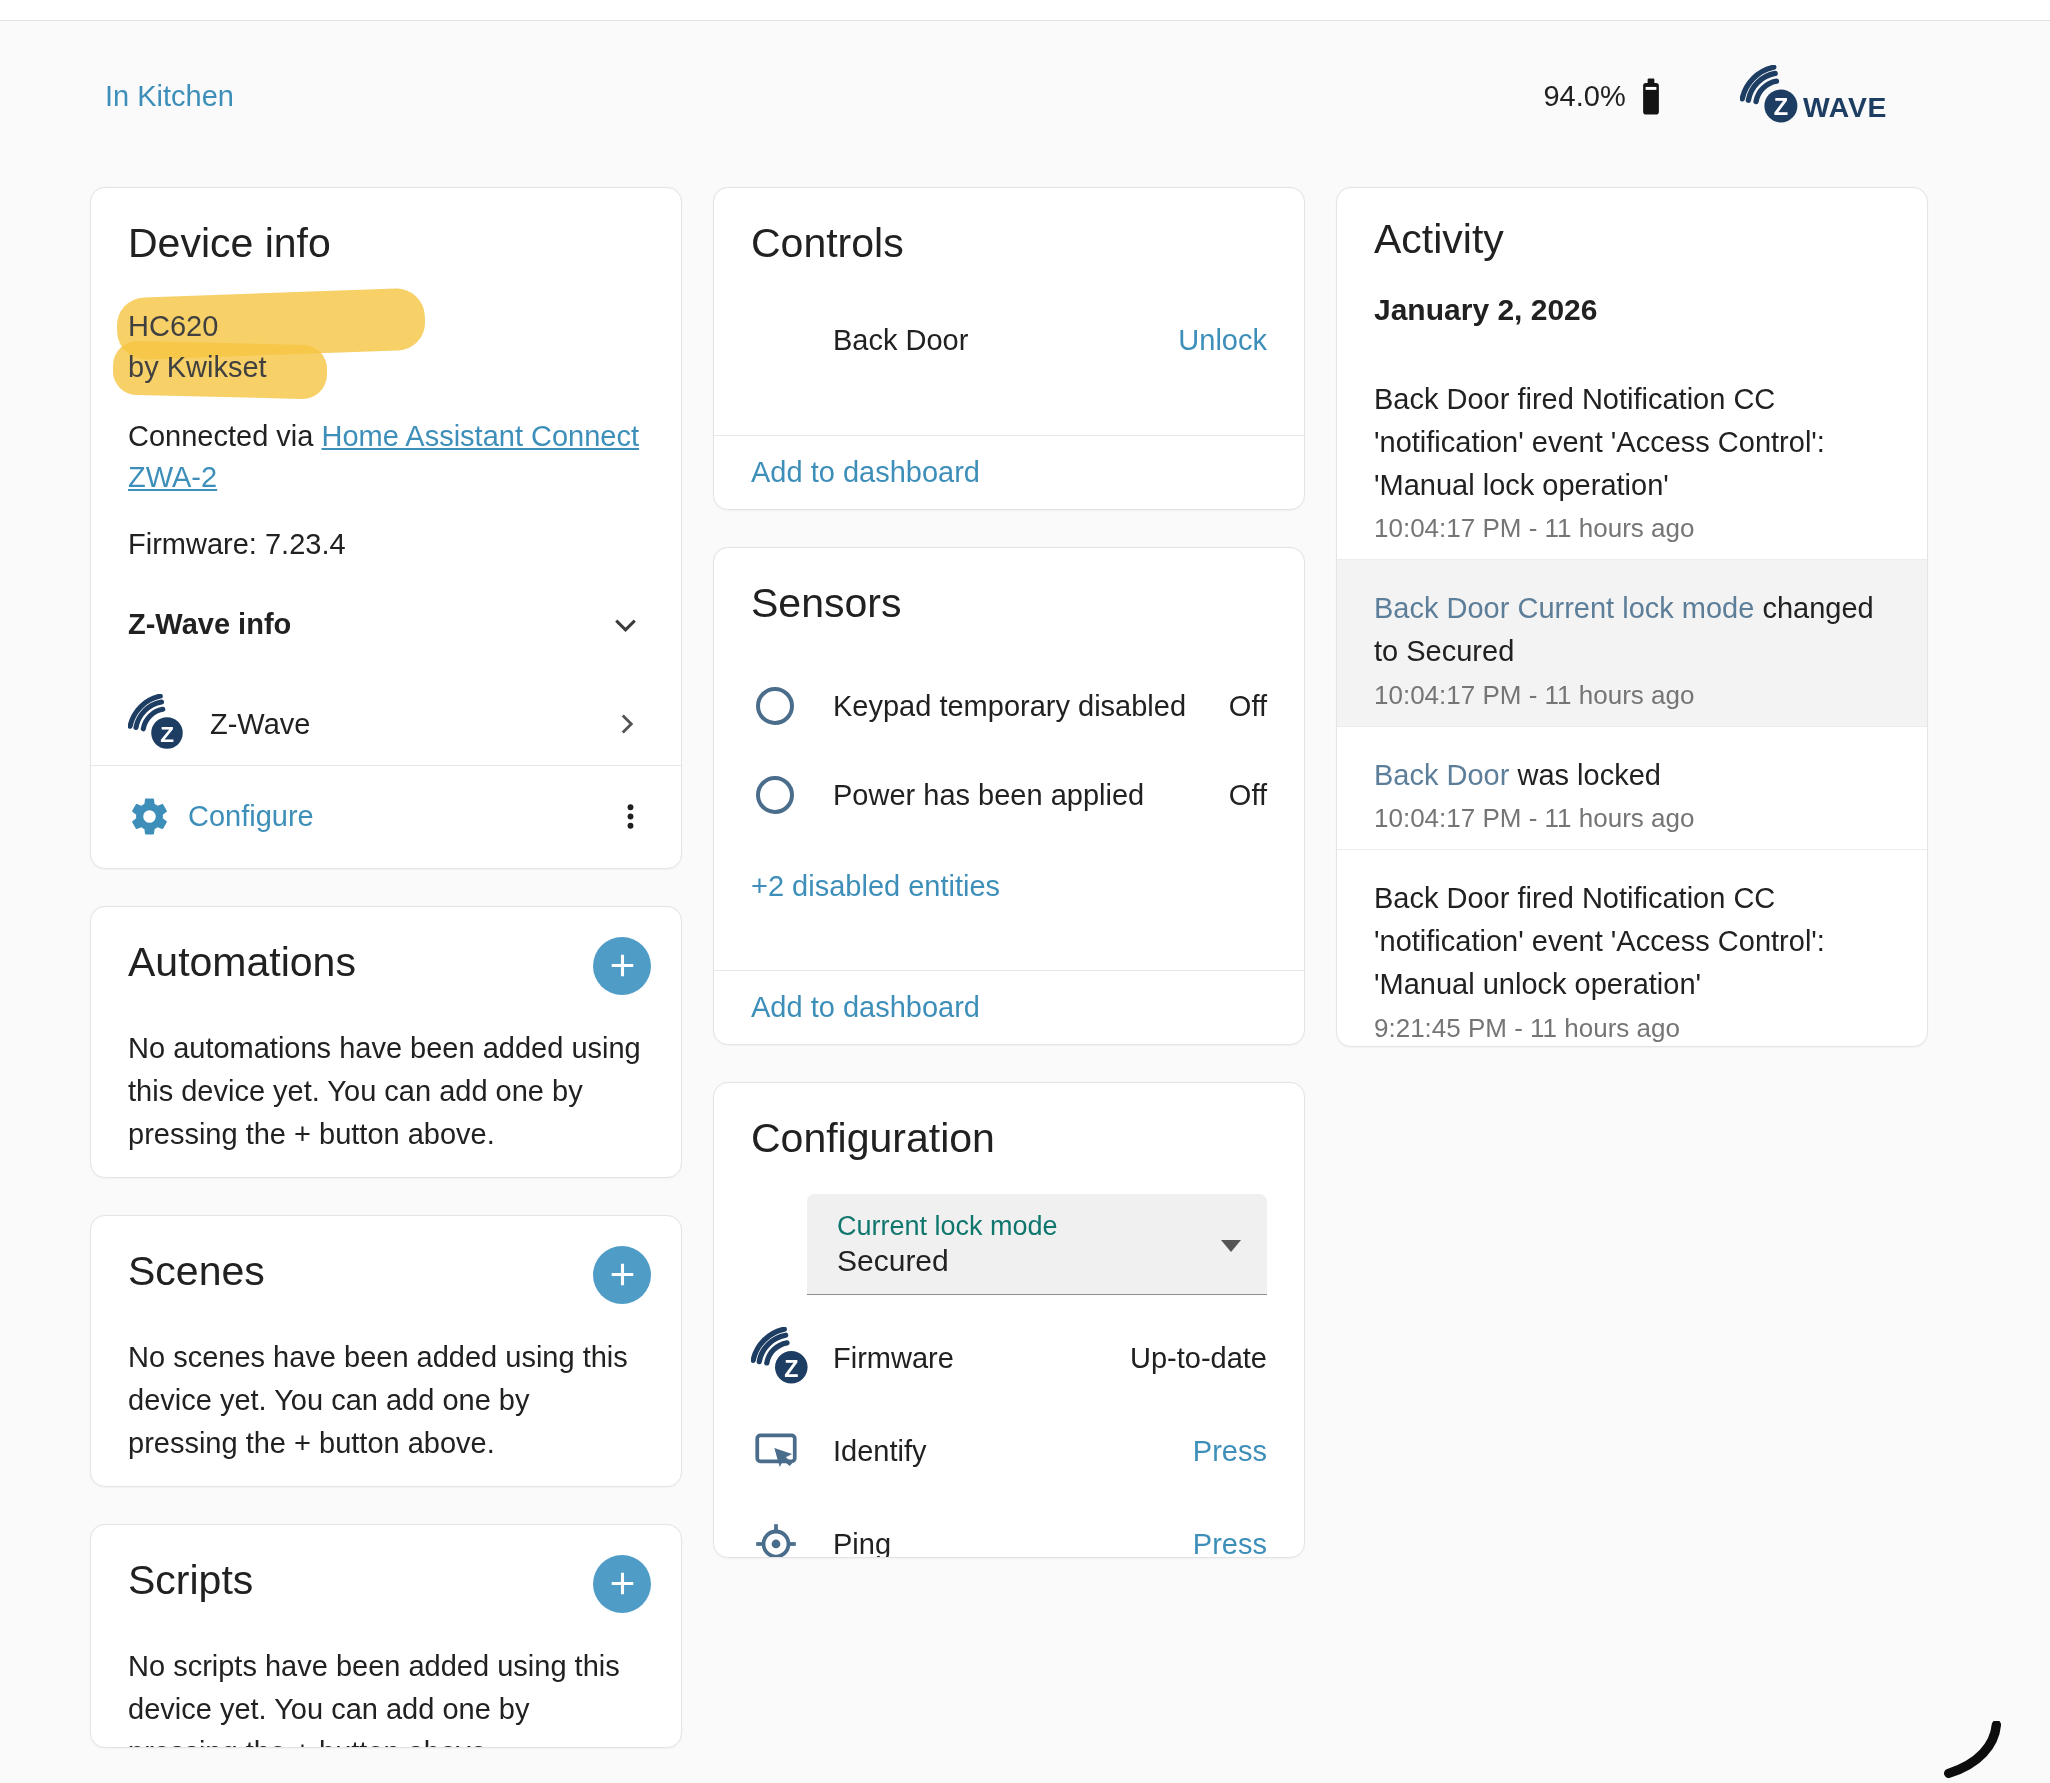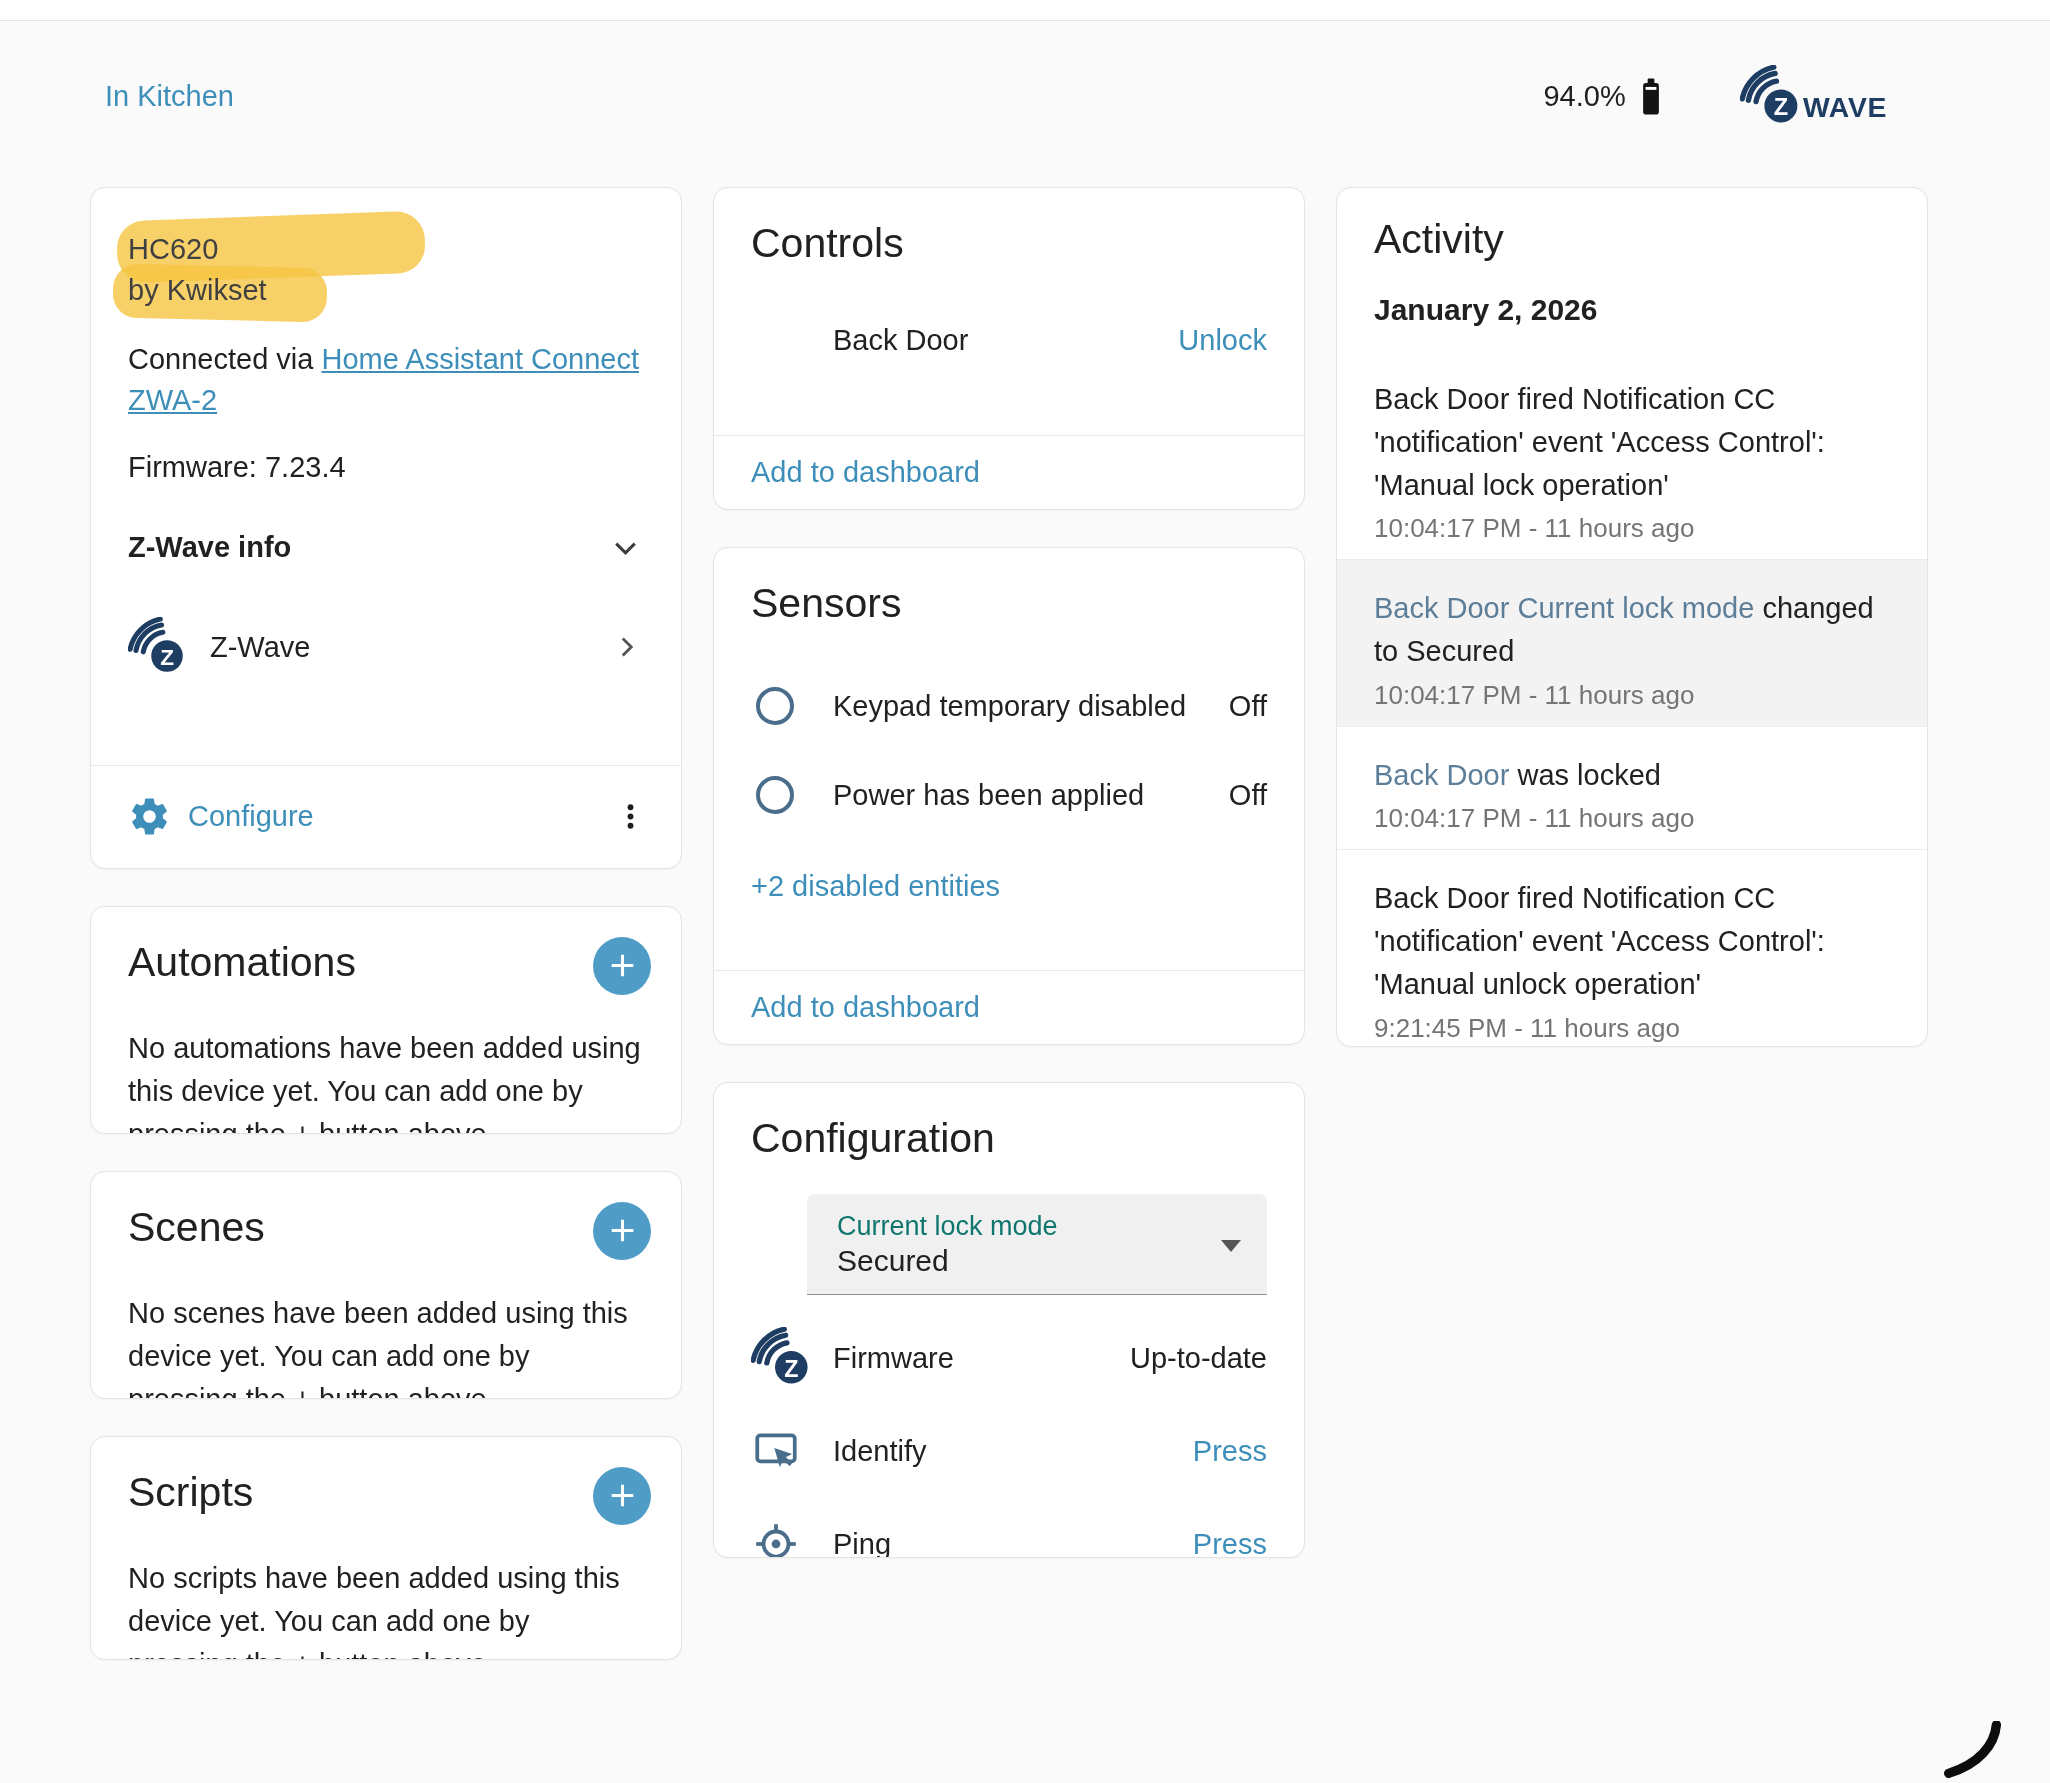--- a/index.html
+++ b/index.html
@@ -49,21 +49,21 @@
   .integration-row { margin:48px 37px 0 37px; height:67px; display:flex; align-items:center; cursor:pointer; }
   .integration-label { font-size:29px; margin-left:22px; flex:1; }
   .card-footer { margin-top:auto; }
   .divider { height:0.9px; background:#e8e8e8; width:100%; }
   .footer-row { height:102px; display:flex; align-items:center; padding:0 26px 0 37px; }
   .configure-btn { display:flex; align-items:center; cursor:pointer;text-align:center; }
   .configure-label { color:#3d8fba; font-size:29px; font-weight:500; margin-left:17px; }
   .spacer { flex:1; }
   .dots-btn { cursor:pointer; display:flex; padding:5.6px; }
 
-  #automations,#scenes { height:228px; }
+  #automations,#scenes { height:272px; }
   #scripts { height:224px; }
 
   
   #controls { height:323px; }
   .entity-row { display:flex; align-items:center; padding:0 37px; height:89px; cursor:pointer; }
   .entity-row.first { margin-top:37px; }
   .icon-slot { width:67px; display:flex; align-items:center; }
   .entity-name { font-size:29px; margin-left:15px; flex:1; }
   .entity-value { font-size:29px; color:#212121; }
   .action-link { font-size:29px; font-weight:500; color:#3d8fba; cursor:pointer; }
@@ -132,20 +132,21 @@
         </svg>
       </span>
     </div>
   </div>
 
   <div class="columns">
 
     <div class="col">
 
       <div class="card" id="device-info">
+        <div class="card-title">Device info</div>
         <div class="name-block">
           <i class="hl hl1"></i>
           <i class="hl hl2"></i>
           <span>HC620</span>
           <span>by Kwikset</span>
         </div>
         <div class="conn-line"><span>Connected via </span><a class="text-link">Home Assistant Connect ZWA-2</a></div>
         <div class="fw-line">Firmware: 7.23.4</div>
         <div class="expander">
           <span class="expander-label">Z-Wave info</span>

